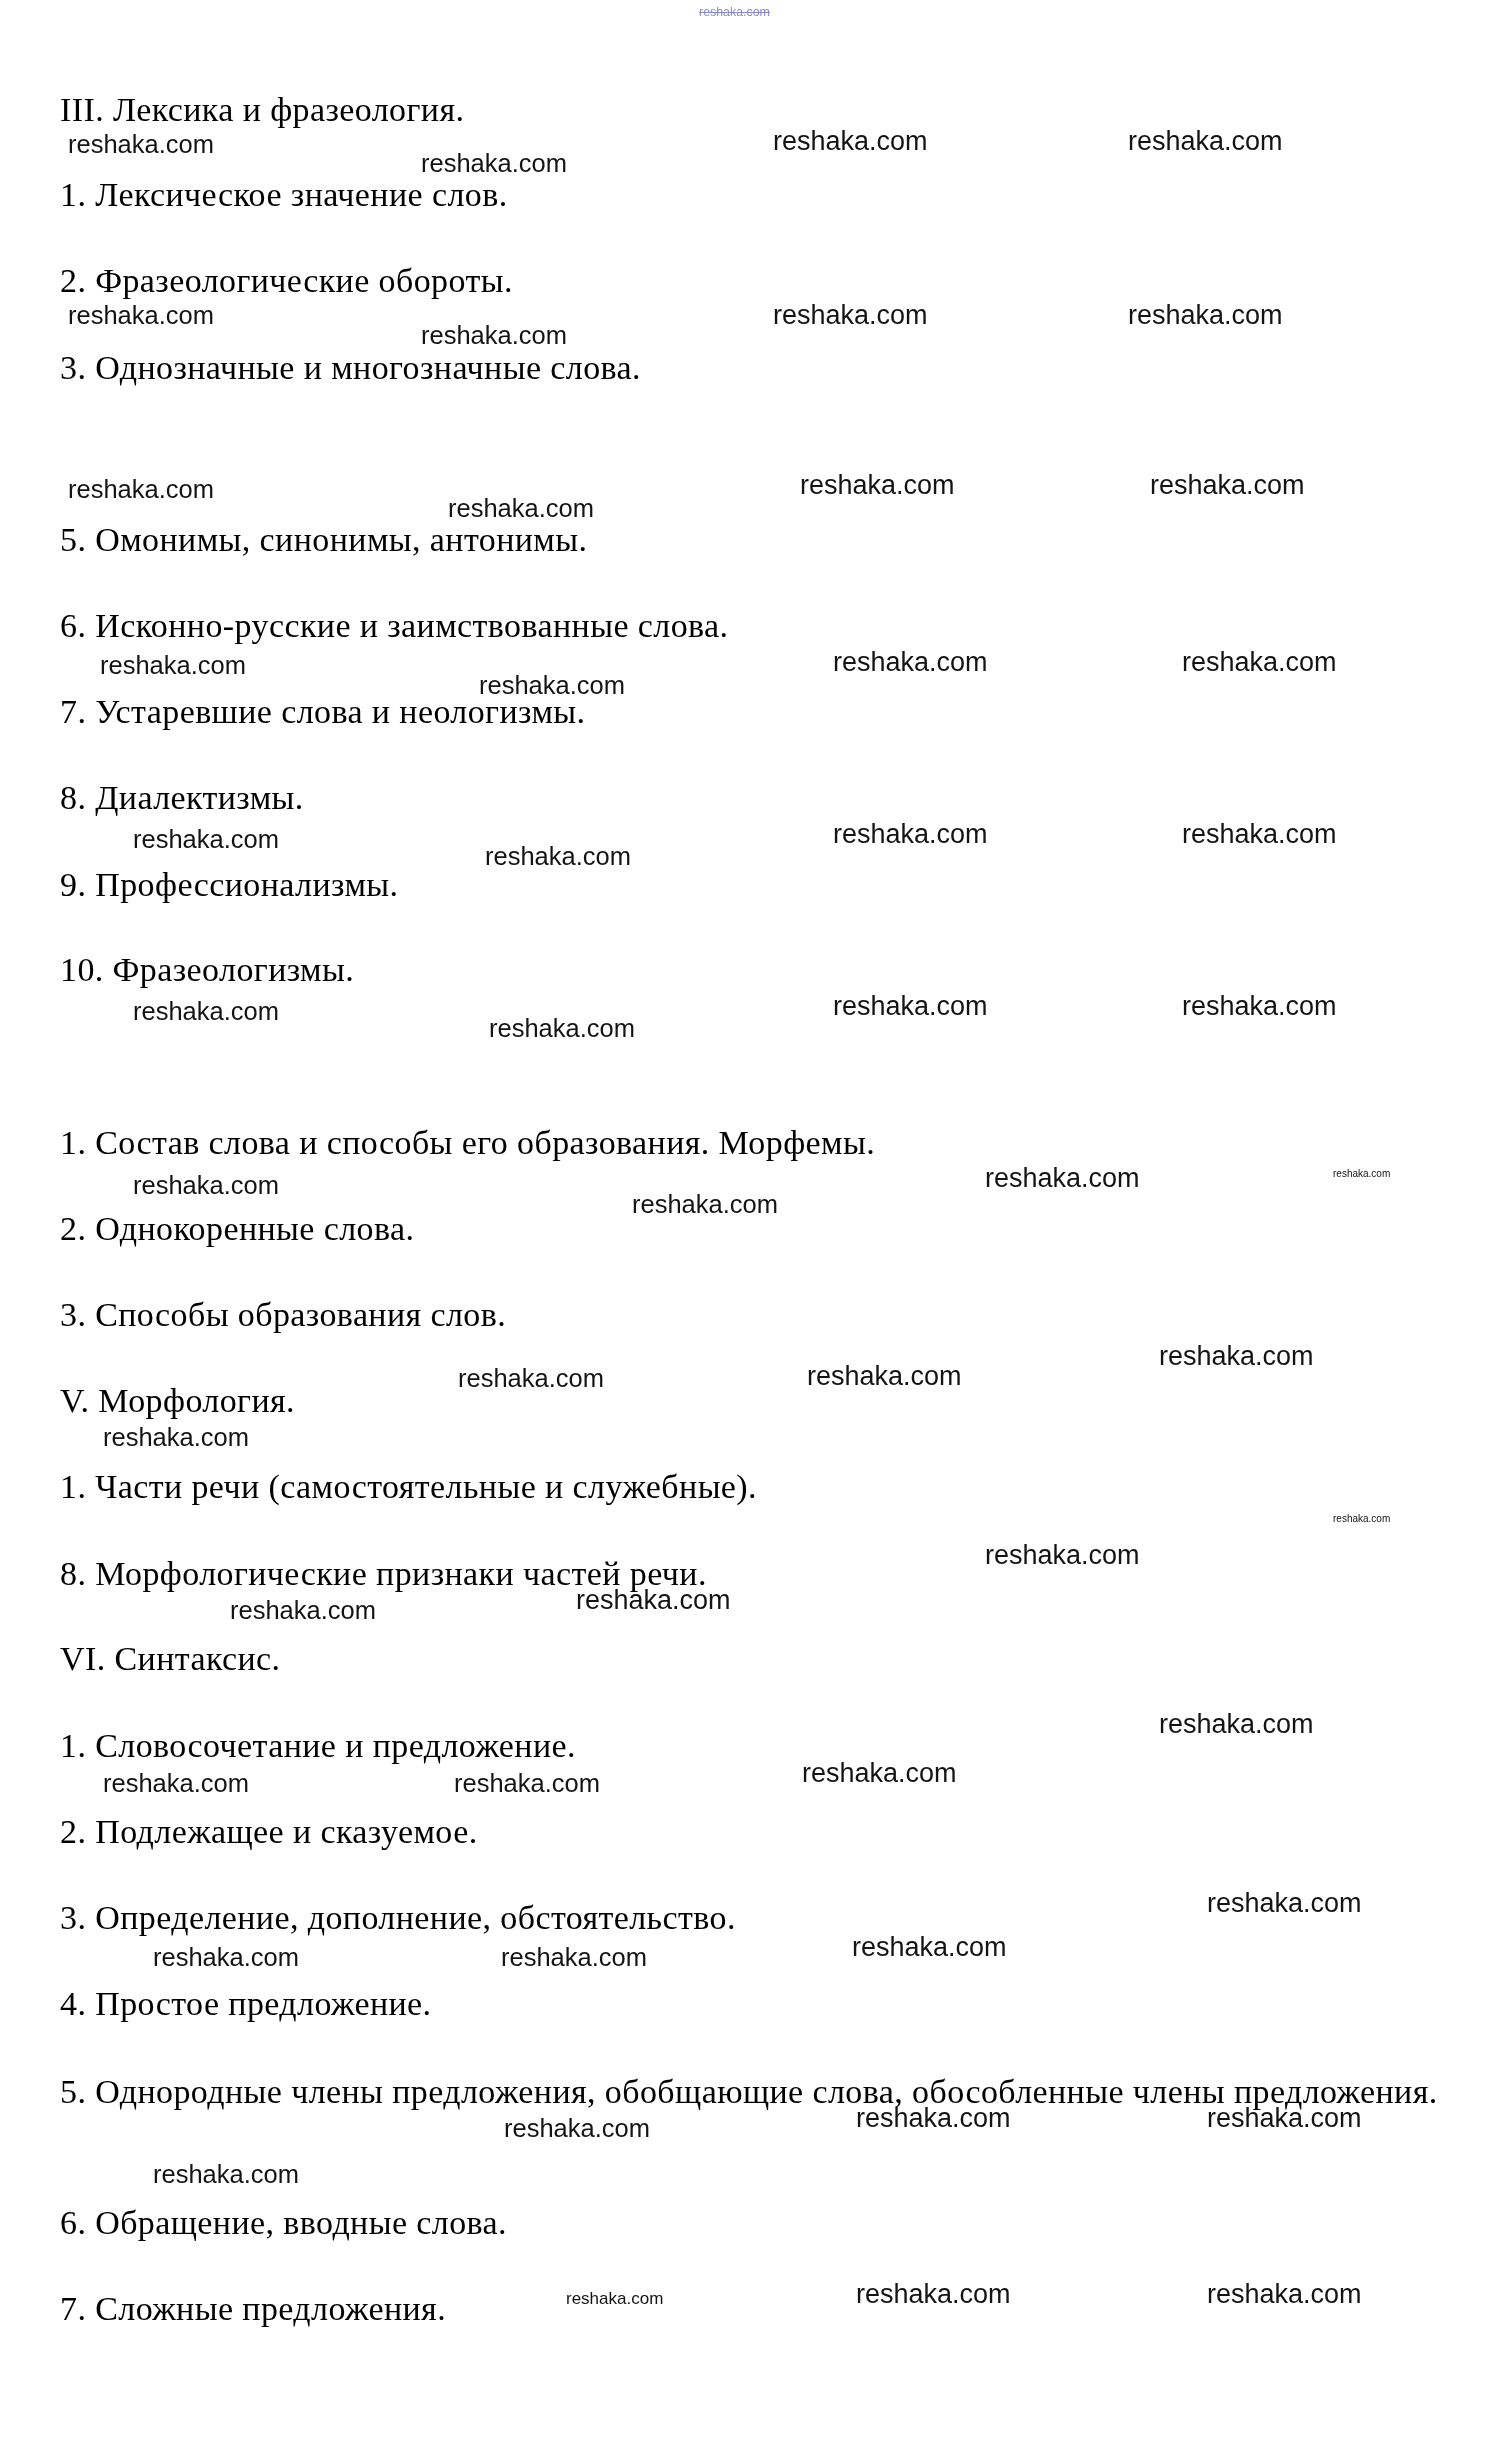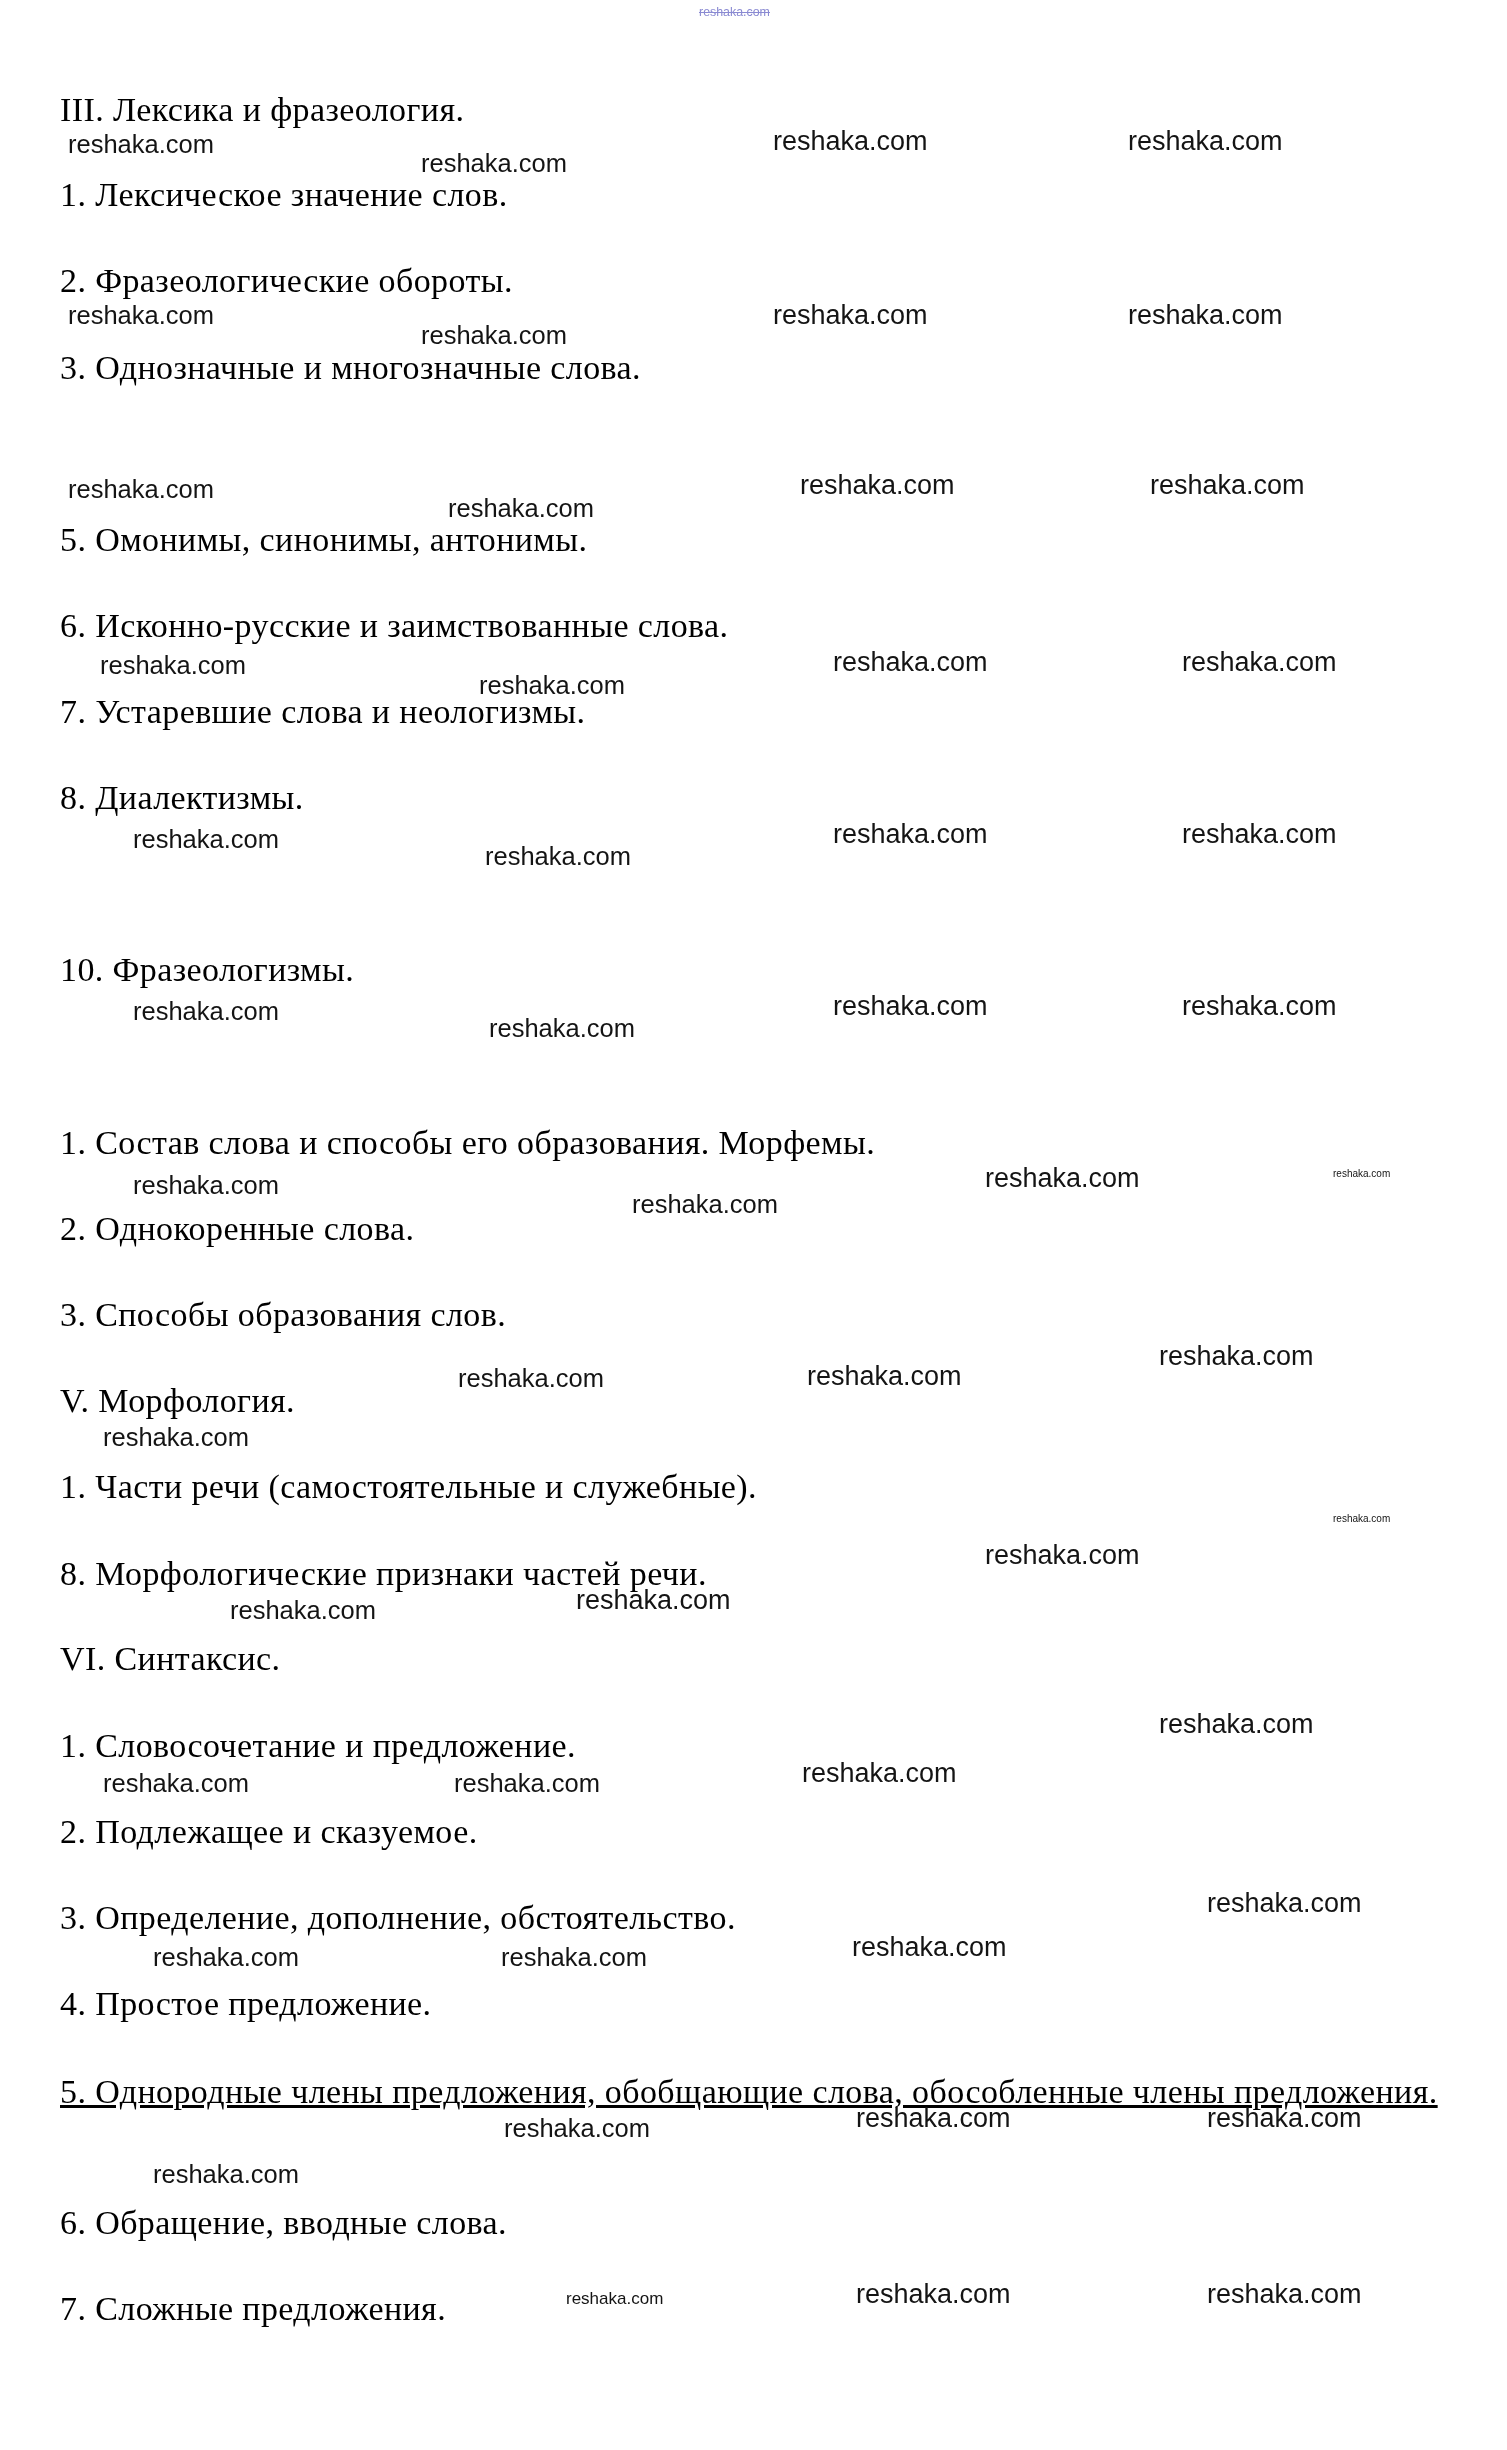--- a/index.html
+++ b/index.html
@@ -17,21 +17,20 @@
     font-size: 34px;
     line-height: 45px;
     color: #000000;
     letter-spacing: 0.4px;
     white-space: nowrap;
   }
   .line.wrap {
     white-space: normal;
     width: 1414px;
     line-height: 48px;
-    text-decoration: underline;
   }
   .wm {
     position: absolute;
     font-family: "Liberation Sans", sans-serif;
     font-weight: 400;
     color: #141414;
     white-space: nowrap;
   }
   .wm.top {
     color: #8a8ad2;
@@ -45,20 +44,21 @@
 <div class="page">
 
   <div class="line" style="top:87px">III. Лексика и фразеология.</div>
   <div class="line" style="top:172px">1. Лексическое значение слов.</div>
   <div class="line" style="top:258px">2. Фразеологические обороты.</div>
   <div class="line" style="top:345px">3. Однозначные и многозначные слова.</div>
   <div class="line" style="top:517px">5. Омонимы, синонимы, антонимы.</div>
   <div class="line" style="top:603px">6. Исконно-русские и заимствованные слова.</div>
   <div class="line" style="top:689px">7. Устаревшие слова и неологизмы.</div>
   <div class="line" style="top:775px">8. Диалектизмы.</div>
+  <div class="line" style="top:862px">9. Профессионализмы.</div>
   <div class="line" style="top:947px">10. Фразеологизмы.</div>
 
   <div class="line" style="top:1120px">1. Состав слова и способы его образования. Морфемы.</div>
   <div class="line" style="top:1206px">2. Однокоренные слова.</div>
   <div class="line" style="top:1292px">3. Способы образования слов.</div>
 
   <div class="line" style="top:1378px">V. Морфология.</div>
   <div class="line" style="top:1464px">1. Части речи (самостоятельные и служебные).</div>
   <div class="line" style="top:1551px">8. Морфологические признаки частей речи.</div>
 

